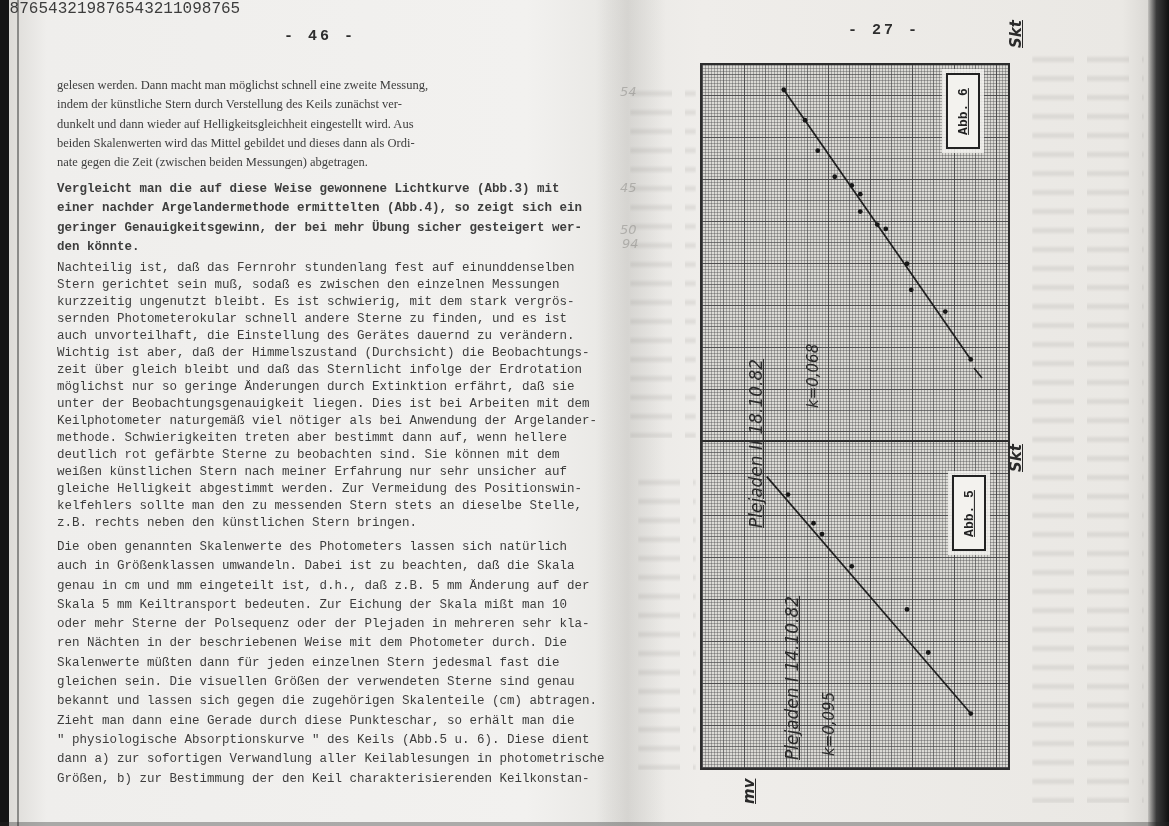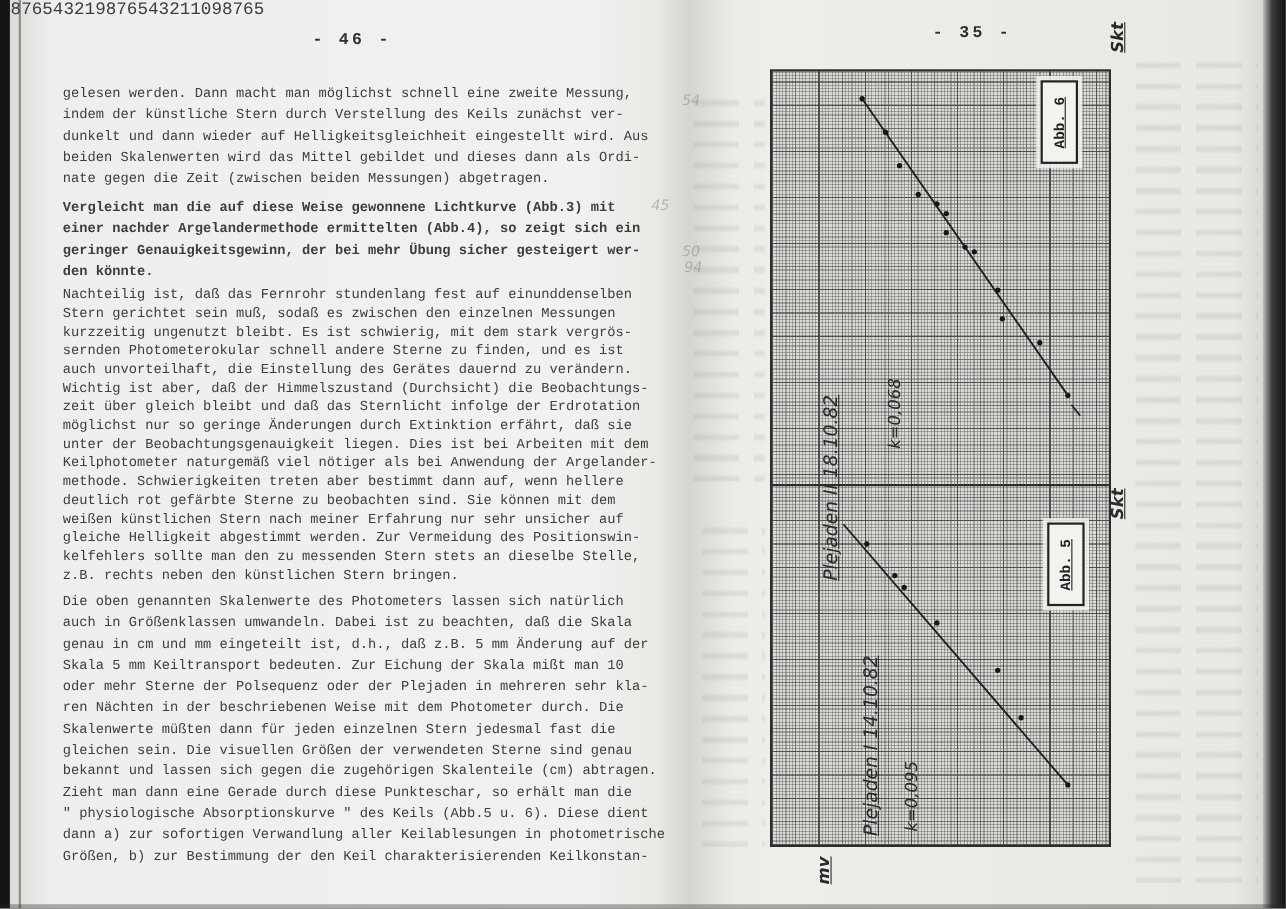--- a/index.html
+++ b/index.html
@@ -62,21 +62,21 @@
   <div class="edge-left"></div>
   <div class="edge-left-line"></div>
   <div class="edge-right"></div>
   <div class="edge-bottom"></div>
   <div class="gutter"></div>
 
   
   <div>
     <div class="page-no" style="left:284px;top:28px;">- 46 -</div>
 
-    <div class="para" style="top:76px;">gelesen werden. Dann macht man möglichst schnell eine zweite Messung,
+    <div class="para" style="top:76px;font-family:Liberation Serif, serif;">gelesen werden. Dann macht man möglichst schnell eine zweite Messung,
 indem der künstliche Stern durch Verstellung des Keils zunächst ver-
 dunkelt und dann wieder auf Helligkeitsgleichheit eingestellt wird. Aus
 beiden Skalenwerten wird das Mittel gebildet und dieses dann als Ordi-
 nate gegen die Zeit (zwischen beiden Messungen) abgetragen.</div>
     <div class="para" style="top:180px;font-weight:bold;">Vergleicht man die auf diese Weise gewonnene Lichtkurve (Abb.3) mit
 einer nachder Argelandermethode ermittelten (Abb.4), so zeigt sich ein
 geringer Genauigkeitsgewinn, der bei mehr Übung sicher gesteigert wer-
 den könnte.</div>
     <div class="para tight" style="top:260px;">Nachteilig ist, daß das Fernrohr stundenlang fest auf einunddenselben
 Stern gerichtet sein muß, sodaß es zwischen den einzelnen Messungen
@@ -102,28 +102,28 @@
 ren Nächten in der beschriebenen Weise mit dem Photometer durch. Die
 Skalenwerte müßten dann für jeden einzelnen Stern jedesmal fast die
 gleichen sein. Die visuellen Größen der verwendeten Sterne sind genau
 bekannt und lassen sich gegen die zugehörigen Skalenteile (cm) abtragen.
 Zieht man dann eine Gerade durch diese Punkteschar, so erhält man die
 " physiologische Absorptionskurve " des Keils (Abb.5 u. 6). Diese dient
 dann a) zur sofortigen Verwandlung aller Keilablesungen in photometrische
 Größen, b) zur Bestimmung der den Keil charakterisierenden Keilkonstan-</div>
 
     <span class="margin-mark" style="left:620px;top:84px;">54</span>
-    <span class="margin-mark" style="left:592px;top:180px;">45</span>
+    <span class="margin-mark" style="left:620px;top:180px;">45</span>
     <span class="margin-mark" style="left:620px;top:222px;">50</span>
     <span class="margin-mark" style="left:622px;top:236px;">94</span>
   </div>
 
   
   <div>
-    <div class="page-no" style="left:848px;top:22px;">- 35 -</div>
+    <div class="page-no" style="left:848px;top:22px;">- 27 -</div>
 
     <div class="bleed" style="left:630px;top:78px;width:66px;height:360px;"></div>
     <div class="bleed" style="left:638px;top:470px;width:58px;height:300px;"></div>
     <div class="bleed" style="left:1032px;top:55px;width:112px;height:748px;"></div>
 
     <div class="grid">
       <div class="grid-divider"></div>
 
       <svg class="chart-svg" viewBox="0 0 306 703">
         <line x1="272" y1="303" x2="280" y2="313" stroke="#1f1f1f" stroke-width="1.6"></line>

